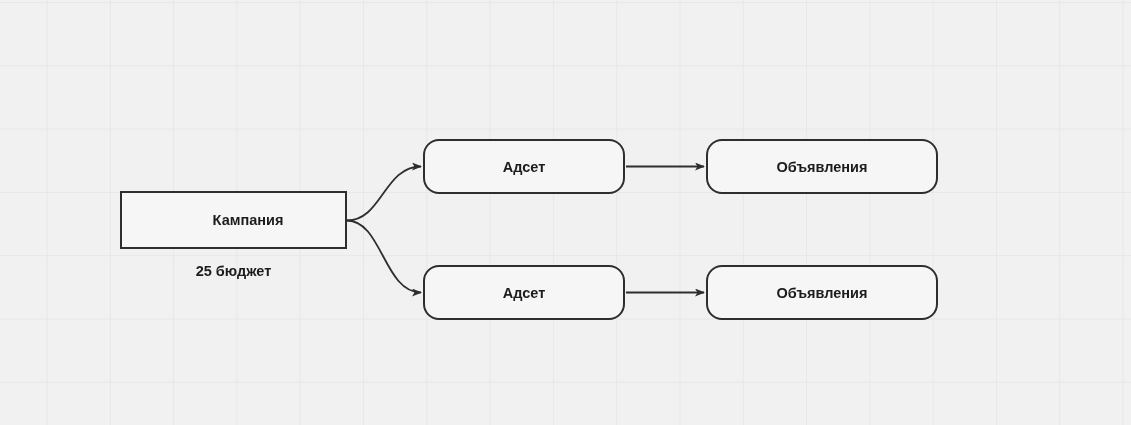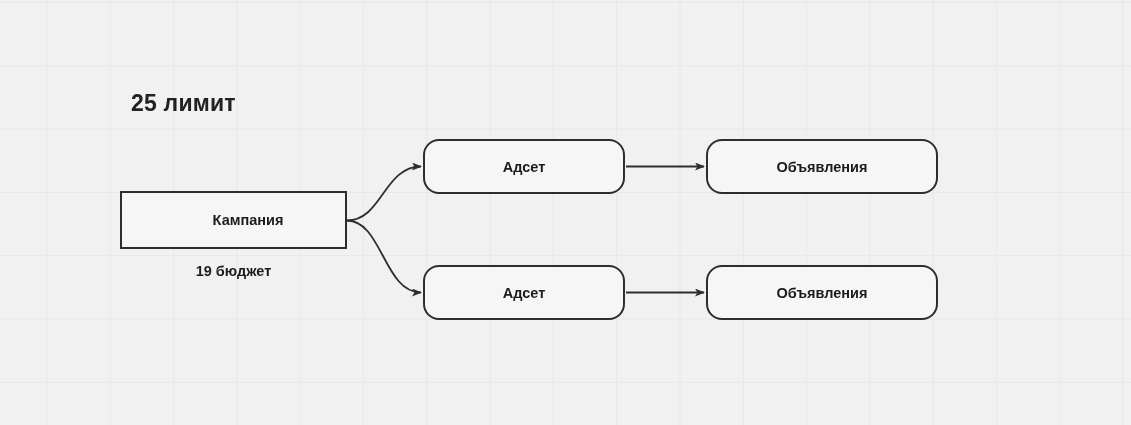--- a/index.html
+++ b/index.html
@@ -116,27 +116,26 @@
       <marker id="arrowhead" markerWidth="10" markerHeight="8" refX="9" refY="4" orient="auto" markerUnits="userSpaceOnUse">
         <path d="M0,0 L10,4 L0,8 L2.5,4 Z" fill="#2e2e2e"></path>
       </marker>
     </defs>
     <path class="edge" d="M347,220.5 C382,220.5 384,166.5 421,166.5" fill="none" stroke="#2e2e2e" stroke-width="1.8" marker-end="url(#arrowhead)"></path>
     <path class="edge" d="M347,220.5 C382,220.5 384,292.5 421,292.5" fill="none" stroke="#2e2e2e" stroke-width="1.8" marker-end="url(#arrowhead)"></path>
     <path class="edge" d="M626,166.5 L704,166.5" fill="none" stroke="#2e2e2e" stroke-width="1.8" marker-end="url(#arrowhead)"></path>
     <path class="edge" d="M626,292.5 L704,292.5" fill="none" stroke="#2e2e2e" stroke-width="1.8" marker-end="url(#arrowhead)"></path>
   </svg>
 
-  <div class="diagram-title">25 лимит</div>
 
   <div class="node node-campaign">
     <span class="node-label">Кампания</span>
   </div>
 
-  <div class="campaign-note">19 бюджет</div>
+  <div class="campaign-note">25 бюджет</div>
 
   <div class="node rounded node-adset-1">
     <span class="node-label">Адсет</span>
   </div>
 
   <div class="node rounded node-ads-1">
     <span class="node-label">Объявления</span>
   </div>
 
   <div class="node rounded node-adset-2">

